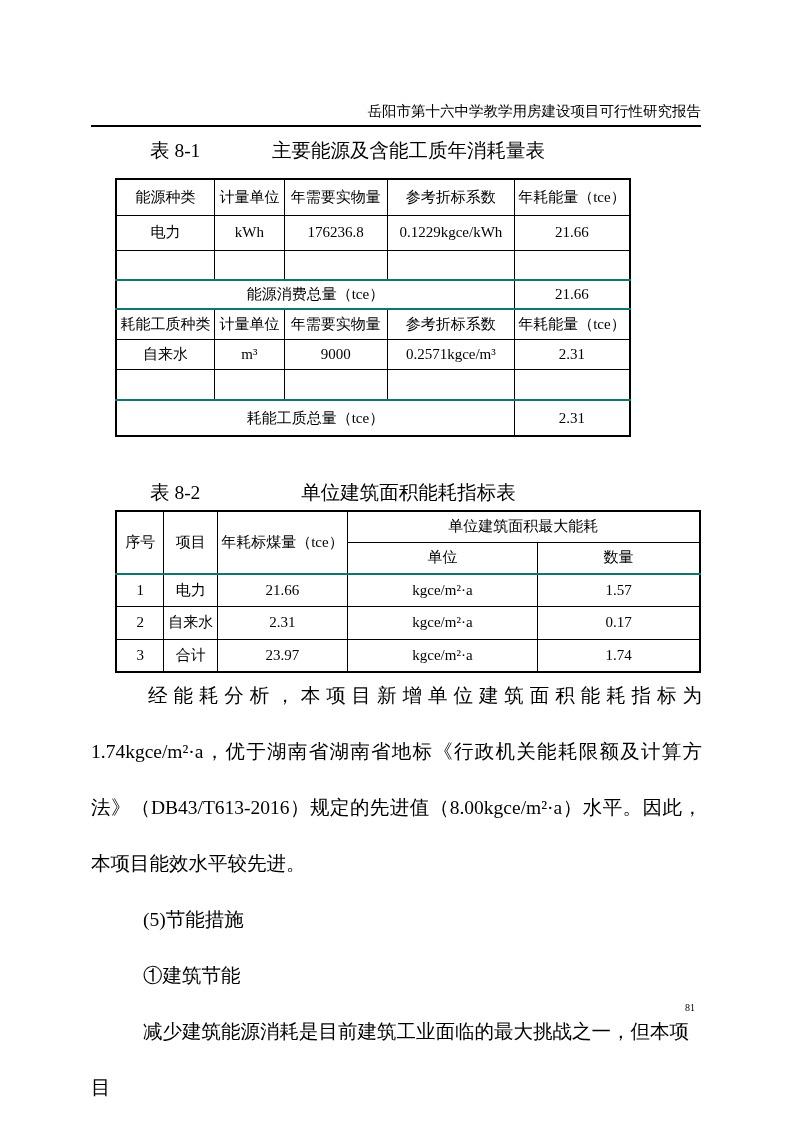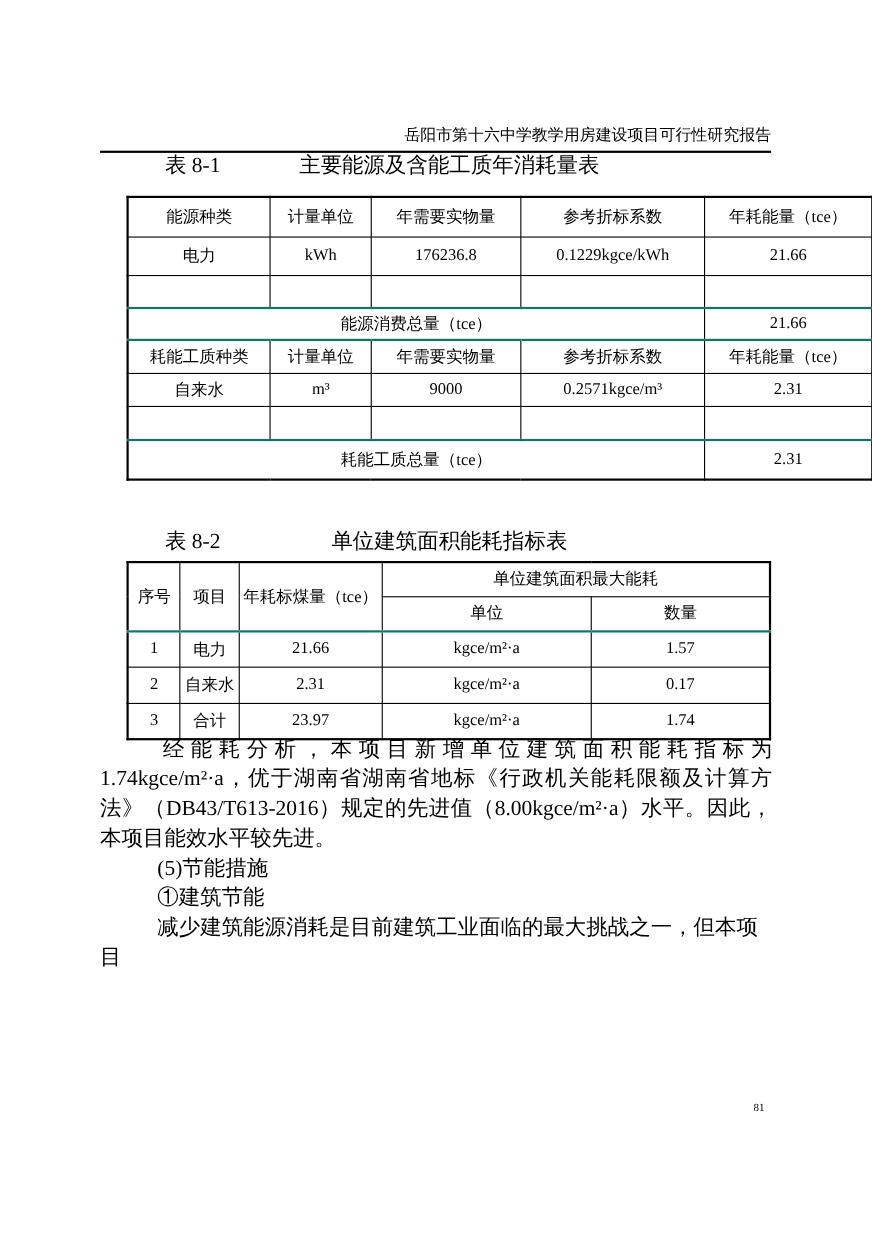--- a/index.html
+++ b/index.html
@@ -8,21 +8,21 @@
     position:relative;
     width:793px; height:1122px;
     background:#ffffff;
     color:#000;
     font-family:"Liberation Serif","DejaVu Serif",serif;
     overflow:hidden;
     margin:0 auto;
   }
   
   .doc-header {
-    position:absolute; left:91px; top:112px; width:610px;
+    position:absolute; left:91px; top:100px; width:610px;
     text-align:right; font-size:14.5px; line-height:22px;
     padding-bottom:3px;
     border-bottom:2px solid #000;
   }
   
   .tbl-caption {
     position:absolute; left:115px; width:587px; height:28px;
     font-weight:normal; font-size:19.5px; line-height:28px;
   }
   .tbl-caption .cap-label { position:absolute; left:35px; top:0; }
@@ -34,27 +34,27 @@
     border:2px solid #000;
     font-size:15px; text-align:center;
   }
   table.doc-table td, table.doc-table th {
     border:1px solid #000;
     font-weight:normal;
     vertical-align:middle;
     padding:0 2px;
     overflow:hidden;
   }
-  #table1 { top:178px; width:679px; }
+  #table1 { top:178px; width:516px; }
   #table2 { top:510px; width:586px; }
   tr.thick td, tr.thick th { border-top:2px solid #0f766e; }
   
   .body-text {
     position:absolute; left:91px; top:668px; width:611px;
-    font-size:19.5px; line-height:27px;
+    font-size:19.5px; line-height:56px;
   }
   .body-text p.just { text-align:justify; text-indent:57px; }
   .body-text p.ind  { text-indent:52px; }
   .page-number {
     position:absolute; left:668px; top:1002px; width:44px;
     text-align:center; font-size:10px;
   }
 </style>
 </head>
 <body>

